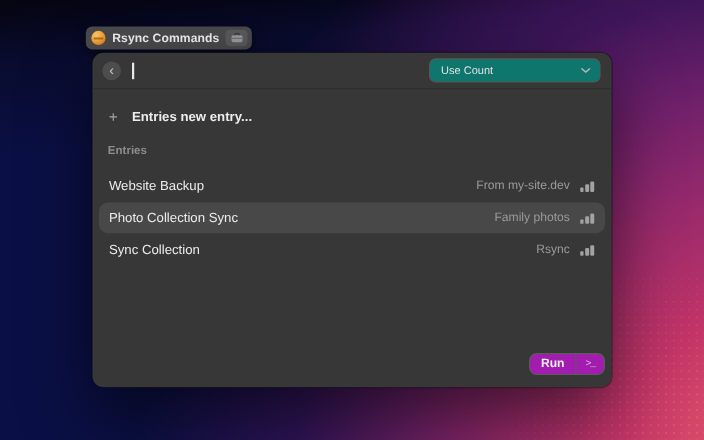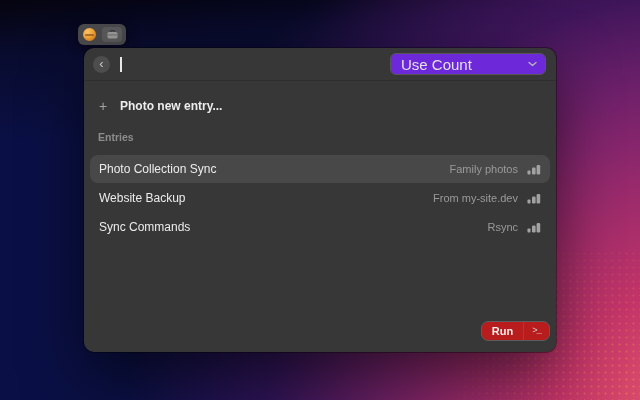--- a/index.html
+++ b/index.html
@@ -61,21 +61,21 @@
     display:flex; align-items:center; justify-content:center;
     color:#c9c9c9; font-size:13px; line-height:1; cursor:default; flex:0 0 auto;
     padding-bottom:2px;
   }
   .search-input { flex:1; display:flex; align-items:center; height:100%; }
   .caret { width:1.5px; height:15px; background:#e8e8e8; animation:blink 1.1s steps(1) infinite; }
   @keyframes blink { 50% { opacity:0; } }
   .dropdown {
     height:22px; min-width:156px; border:1px solid #565656; border-radius:6px;
     display:flex; align-items:center; justify-content:space-between;
-    padding:0 8px 0 10px; color:#e3e3e3; font-size:15px; background:#6d28d9;
+    padding:0 8px 0 10px; color:#e3e3e3; font-size:10px; background:#0f766e;
     flex:0 0 auto;
   }
 
   .body { flex:1; padding:8px 6px 0 6px; overflow:hidden; }
   .create-row {
     height:30px; display:flex; align-items:center; gap:12px;
     padding:0 8px; border-radius:8px; margin-top:2px;
   }
   .plus { color:#a3a3a3; font-size:14px; font-weight:400; width:10px; text-align:center; }
   .create-label { color:#ededed; font-size:12px; font-weight:600; }
@@ -86,37 +86,38 @@
     padding:0 9px; border-radius:8px; margin-bottom:1px;
   }
   .row.selected { background:#484848; }
   .row-title { color:#ececec; font-size:12px; }
   .row-right { display:flex; align-items:center; gap:9px; }
   .row-sub { color:#9a9a9a; font-size:11px; }
 
   .footer { flex:0 0 auto; height:34px; display:flex; align-items:center; justify-content:flex-end; padding:0 6px 8px 6px; }
   .run-group {
     display:flex; align-items:stretch; height:20px;
-    border:1px solid #5c5c5c; border-radius:7px; background:#b91c1c; overflow:hidden;
+    border:1px solid #5c5c5c; border-radius:7px; background:#a21caf; overflow:hidden;
   }
   .run-main { display:flex; align-items:center; padding:0 10px; color:#f0f0f0; font-size:11px; font-weight:600; }
   .run-divider { width:1px; background:#5c5c5c; }
   .run-term {
     display:flex; align-items:center; padding:0 8px;
     color:#cfcfcf; font-family:"Liberation Mono","DejaVu Sans Mono",monospace; font-size:9px; letter-spacing:-1px;
   }
   svg { display:block; }
 </style>
 </head>
 <body>
 
 <div class="dots"></div>
 
 <div class="tag">
   <span class="tag-emoji"></span>
+  <span class="tag-label">Rsync Commands</span>
   <span class="tag-pill">
     <svg width="11" height="9" viewBox="0 0 11 9">
       <rect x="3.4" y="0.6" width="4.2" height="2.6" rx="1" fill="none" stroke="#3a3a3a" stroke-width="1.1"></rect>
       <rect x="0.5" y="2" width="10" height="6.5" rx="1.6" fill="#9b9b9b"></rect>
       <rect x="0.5" y="4.4" width="10" height="1" fill="#6e6e6e"></rect>
     </svg>
   </span>
 </div>
 
 <div class="panel">
@@ -134,55 +135,55 @@
         <svg width="9" height="6" viewBox="0 0 9 6">
             <polyline points="1,1.5 4.5,4.5 8,1.5" fill="none" stroke="#b5b5b5" stroke-width="1.4" stroke-linecap="round" stroke-linejoin="round"></polyline>
           </svg>
       </span>
     </div>
   </div>
 
   <div class="body">
     <div class="create-row">
       <span class="plus">+</span>
-      <span class="create-label">Photo new entry...</span>
+      <span class="create-label">Entries new entry...</span>
     </div>
 
     <div class="section-label">Entries</div>
+
+    <div class="row">
+      <span class="row-title">Website Backup</span>
+      <span class="row-right">
+        <span class="row-sub">From my-site.dev</span>
+        <span>
+          <svg width="14" height="12" viewBox="0 0 14 12">
+            <rect x="0.5" y="7.5" width="3" height="4" rx="0.8" fill="#a2a2a2"></rect>
+            <rect x="5" y="4.5" width="3.6" height="7" rx="1.2" fill="#a2a2a2"></rect>
+            <rect x="9.6" y="2" width="3.6" height="9.5" rx="1.2" fill="#a2a2a2"></rect>
+          </svg>
+        </span>
+      </span>
+    </div>
 
     <div class="row selected">
       <span class="row-title">Photo Collection Sync</span>
       <span class="row-right">
         <span class="row-sub">Family photos</span>
         <span>
           <svg width="14" height="12" viewBox="0 0 14 12">
             <rect x="0.5" y="7.5" width="3" height="4" rx="0.8" fill="#a2a2a2"></rect>
             <rect x="5" y="4.5" width="3.6" height="7" rx="1.2" fill="#a2a2a2"></rect>
             <rect x="9.6" y="2" width="3.6" height="9.5" rx="1.2" fill="#a2a2a2"></rect>
           </svg>
         </span>
       </span>
     </div>
 
     <div class="row">
-      <span class="row-title">Website Backup</span>
-      <span class="row-right">
-        <span class="row-sub">From my-site.dev</span>
-        <span>
-          <svg width="14" height="12" viewBox="0 0 14 12">
-            <rect x="0.5" y="7.5" width="3" height="4" rx="0.8" fill="#a2a2a2"></rect>
-            <rect x="5" y="4.5" width="3.6" height="7" rx="1.2" fill="#a2a2a2"></rect>
-            <rect x="9.6" y="2" width="3.6" height="9.5" rx="1.2" fill="#a2a2a2"></rect>
-          </svg>
-        </span>
-      </span>
-    </div>
-
-    <div class="row">
-      <span class="row-title">Sync Commands</span>
+      <span class="row-title">Sync Collection</span>
       <span class="row-right">
         <span class="row-sub">Rsync</span>
         <span>
           <svg width="14" height="12" viewBox="0 0 14 12">
             <rect x="0.5" y="7.5" width="3" height="4" rx="0.8" fill="#a2a2a2"></rect>
             <rect x="5" y="4.5" width="3.6" height="7" rx="1.2" fill="#a2a2a2"></rect>
             <rect x="9.6" y="2" width="3.6" height="9.5" rx="1.2" fill="#a2a2a2"></rect>
           </svg>
         </span>
       </span>

